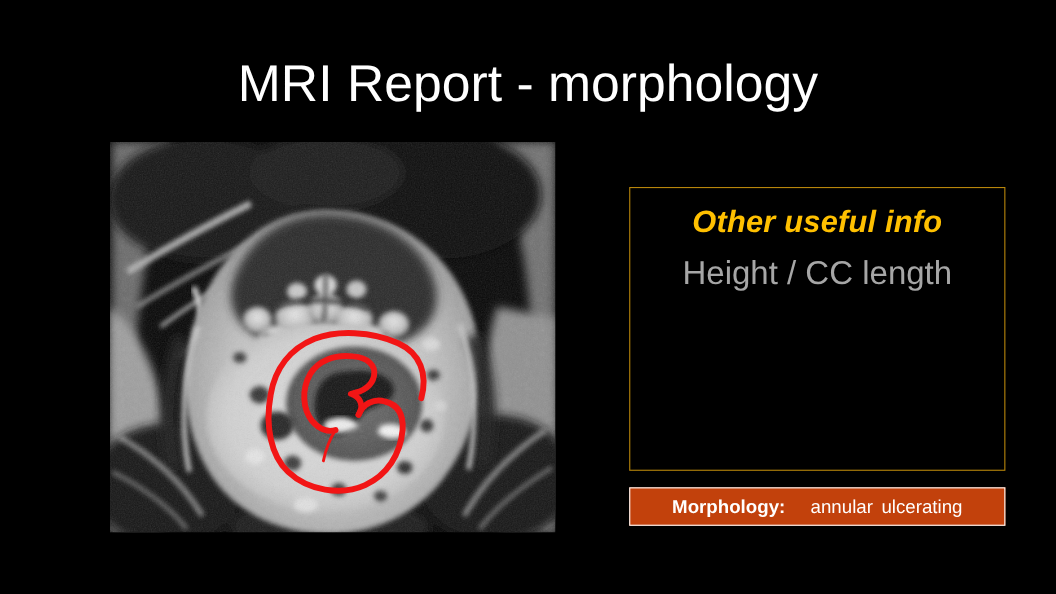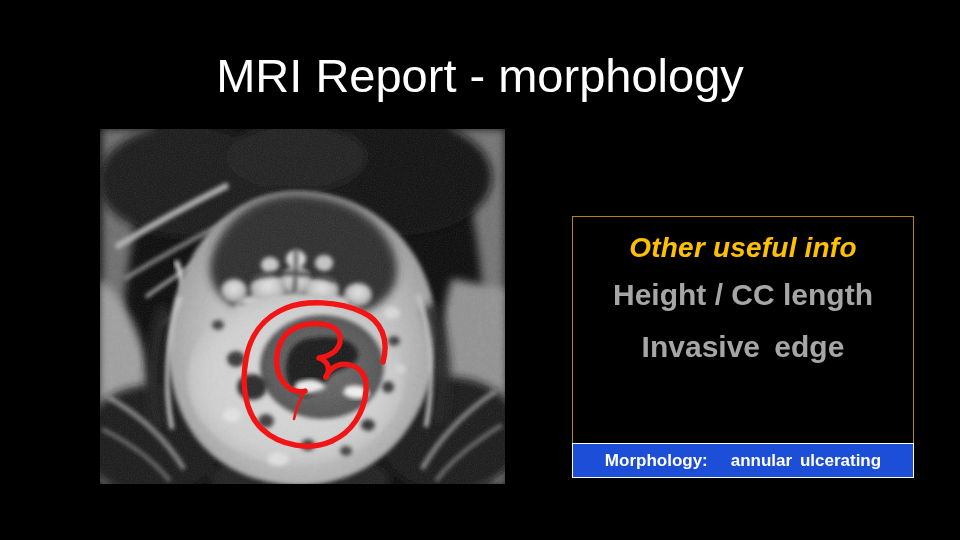--- a/index.html
+++ b/index.html
@@ -60,64 +60,63 @@
     position: absolute;
     left: 572px;
     top: 154px;
     width: 342px;
     height: 258px;
     box-sizing: border-box;
     border: 1px solid #b8860b;
     background: #000000;
     padding-top: 10px;
     text-align: center;
-    margin-top: 46px;
   }
   #info-heading {
     color: #ffc000;
     font-size: 28px;
     font-weight: bold;
     font-style: italic;
     line-height: 42px;
     letter-spacing: 0.2px;
     white-space: nowrap;
   }
   .info-line {
     font-size: 30px;
     line-height: 52px;
     white-space: nowrap;
   }
-  .info-line.muted { color: #a6a6a6; font-weight: 700; }
+  .info-line.muted { color: #a6a6a6; font-weight: 400; }
   .info-line.active { color: #ffffff; font-weight: bold; }
   .info-line.wide-space { word-spacing: 6px; }
 
   
   #caption-box {
     position: absolute;
     left: 572px;
     top: 427px;
     width: 342px;
     height: 35px;
     box-sizing: border-box;
     border: 1px solid #ffffff;
-    background: #1d4ed8;
+    background: #c2410c;
     display: flex;
     align-items: center;
     justify-content: center;
     white-space: nowrap;
   }
   #caption-label {
     color: #ffffff;
     font-size: 17px;
     font-weight: bold;
   }
   #caption-value {
     color: #ffffff;
     font-size: 17px;
-    font-weight: 700;
+    font-weight: 400;
     margin-left: 23px;
     word-spacing: 3px;
   }
 </style>
 </head>
 <body>
 
 <div id="slide">
 
   <div id="slide-title">MRI Report - morphology</div>
@@ -332,21 +331,20 @@
                  C 190 261 198 264 205 262" stroke-width="5.4"></path>
 
         <path d="M 205 262 C 200 270 196 280 194 290" stroke-width="2.6"></path>
       </g>
     </svg>
   </div>
 
   <div id="info-box">
     <div id="info-heading">Other useful info</div>
     <div class="info-line muted">Height / CC length</div>
-    <div class="info-line muted wide-space">Invasive edge</div>
   </div>
 
   <div id="caption-box">
     <span id="caption-label">Morphology:</span>
     <span id="caption-value">annular ulcerating</span>
   </div>
 
 </div>
 
 </body></html>

